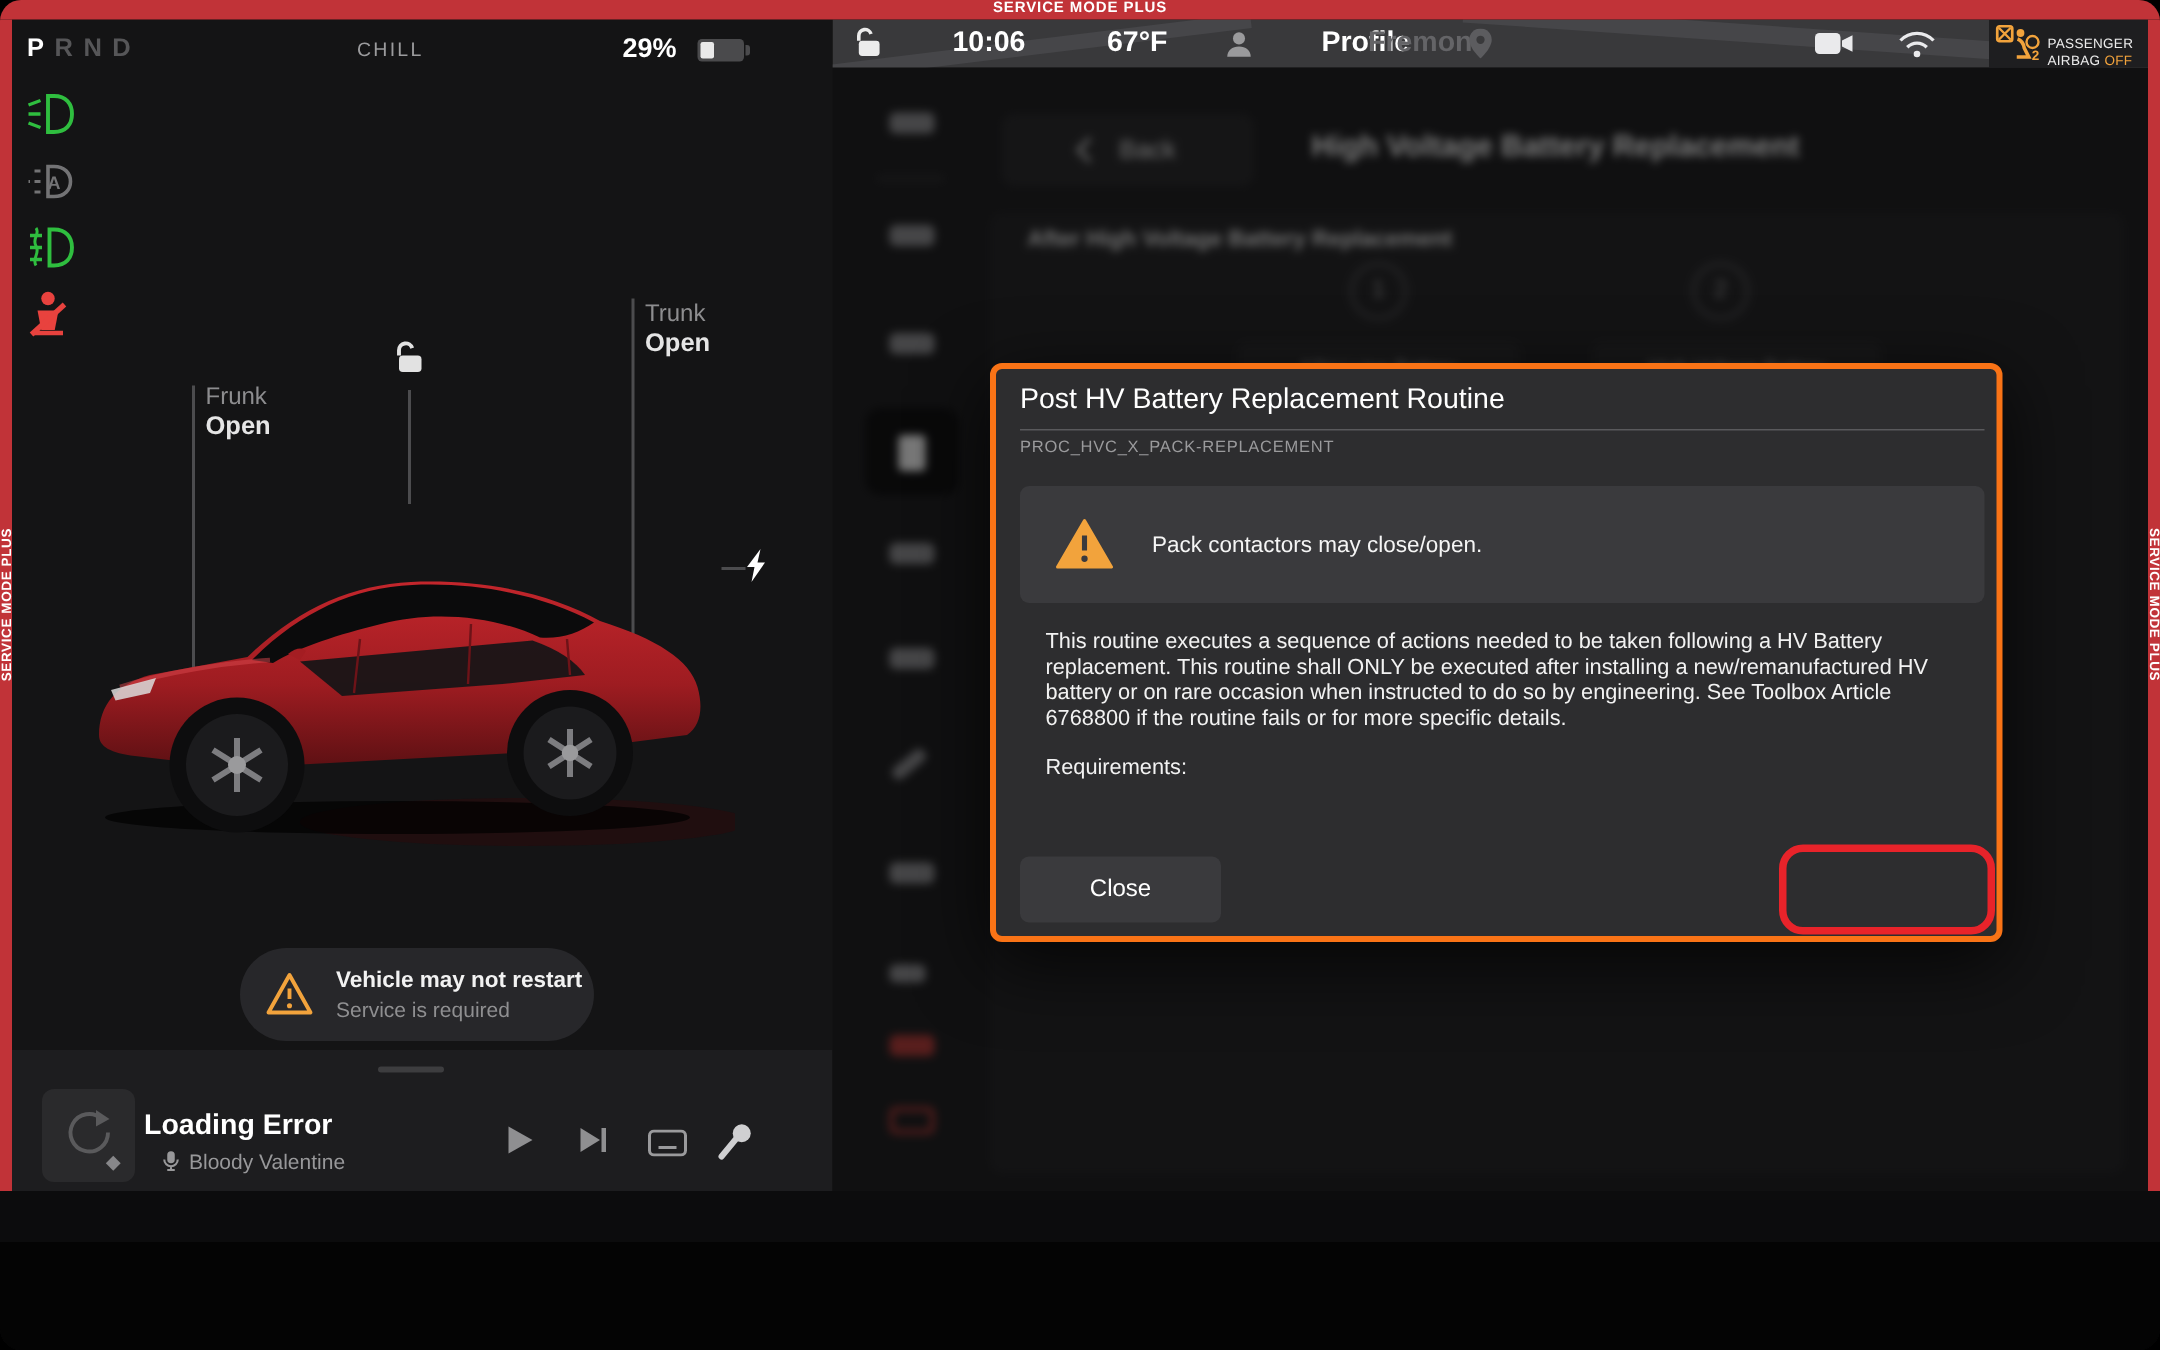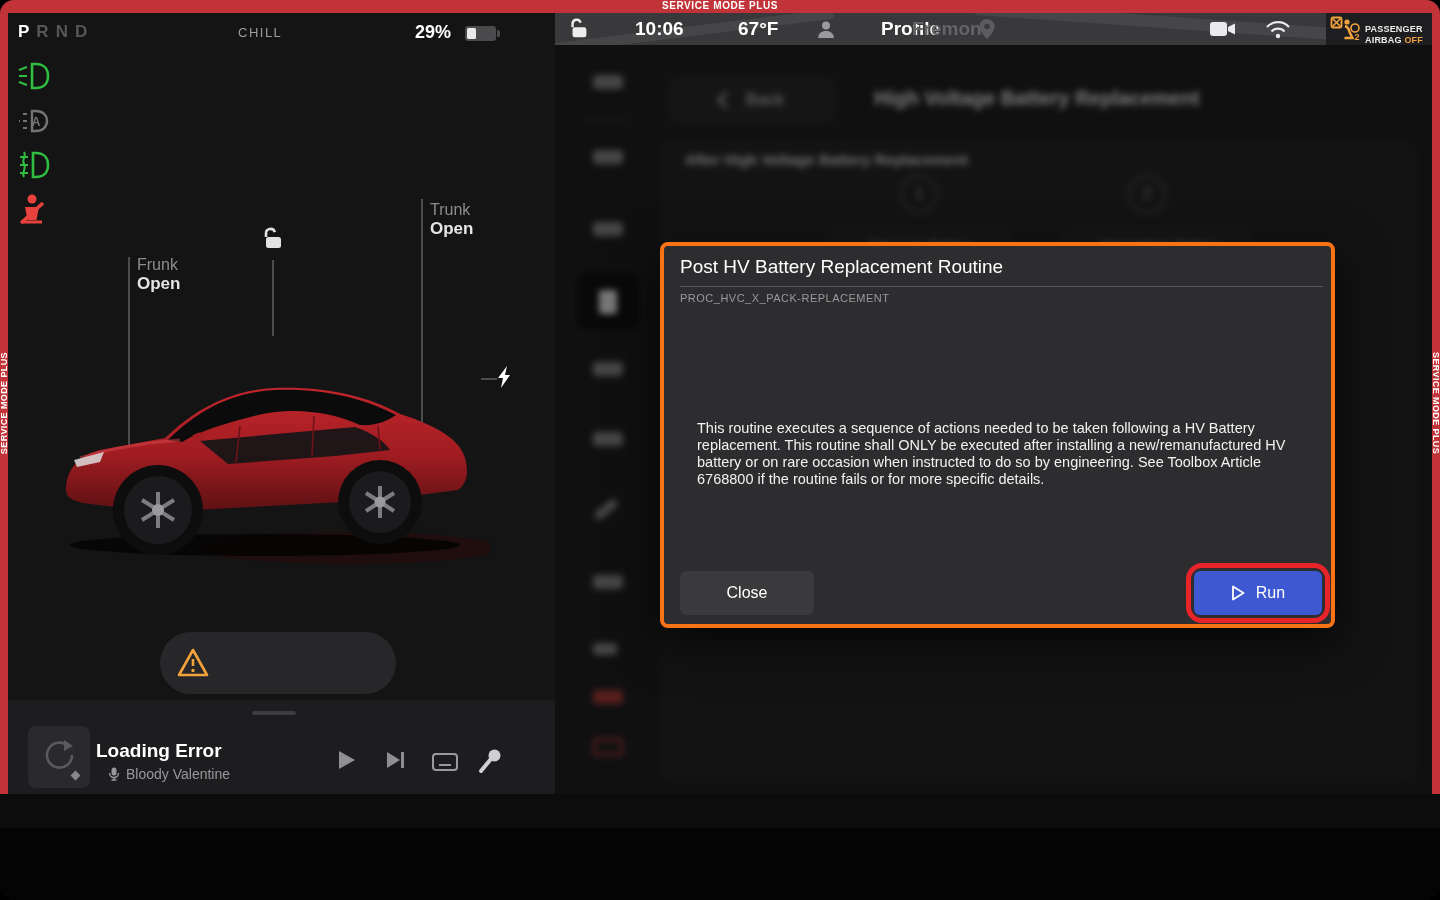--- a/index.html
+++ b/index.html
@@ -50,21 +50,21 @@
 
   
   .right-panel { left:555px; top:13px; width:877px; height:781px; background:#19191b; overflow:hidden; }
   .map-bar { position:absolute; left:0; top:0; width:877px; height:32px; background:#39393b; overflow:hidden; }
   .road { position:absolute; background:#464649; }
   .mb-item { position:absolute; top:0; height:32px; display:flex; align-items:center; }
   .mb-text { font-size:19px; font-weight:bold; color:#fff; }
   .mb-faint { font-size:19px; color:#646467; font-weight:bold; }
   .airbag-badge { position:absolute; left:771px; top:0; width:106px; height:32px; background:#1e1e20;
                   display:flex; align-items:center; gap:5px; padding-left:4px; }
-  .airbag-badge .txt { font-size:9px; font-weight:bold; color:#ececec; line-height:10.5px; letter-spacing:.2px;margin-top:11px; }
+  .airbag-badge .txt { font-size:9px; font-weight:normal; color:#ececec; line-height:10.5px; letter-spacing:.2px;margin-top:11px; }
   .amber { color:#f2a33c; }
 
   .service-content { position:absolute; left:0; top:32px; width:877px; height:749px; filter:blur(3px); }
   .routines-panel { position:absolute; left:105px; top:97px; width:756px; height:640px; background:#1f1f21; border-radius:8px; }
   .sb-blob { position:absolute; left:38px; width:30px; height:14px; border-radius:4px; background:#96969a; opacity:.85; }
   .sb-tile { position:absolute; left:22px; width:62px; height:58px; background:#0a0a0b; border-radius:10px; }
   .sb-tile .b { position:absolute; left:22px; top:18px; width:18px; height:24px; background:#e6e6e6; border-radius:3px; }
   .back-pill { position:absolute; left:113px; top:31px; width:168px; height:48px; background:#232325; border-radius:8px;
                display:flex; align-items:center; justify-content:center; gap:14px; color:#ddd; font-size:17px; }
   .svc-title { position:absolute; left:282px; top:42px; width:400px; text-align:center;
@@ -212,20 +212,24 @@
         <path d="M142 116 q8-6 12-2 l-4 6 z" fill="#a41d22"></path>
       </svg>
     </div>
 
     <div class="abs alert-pill">
       <svg width="34" height="32" viewBox="0 0 34 32">
         <path d="M17 3 31 28H3Z" fill="none" stroke="#f2a33c" stroke-width="2.6" stroke-linejoin="round"></path>
         <path d="M17 12v7" stroke="#f2a33c" stroke-width="2.6"></path>
         <circle cx="17" cy="23.5" r="1.7" fill="#f2a33c"></circle>
       </svg>
+      <div>
+        <div class="t1">Vehicle may not restart</div>
+        <div class="t2">Service is required</div>
+      </div>
     </div>
 
     <div class="abs media">
       <div class="handle"></div>
       <div class="album">
         <svg width="62" height="62" viewBox="0 0 62 62">
           <path d="M40 20a12.5 12.5 0 1 0 4 9" fill="none" stroke="#5a5a5c" stroke-width="2.6"></path>
           <polygon points="36,14 45,20 36,25" fill="#5a5a5c"></polygon>
           <rect x="44" y="46" width="7" height="7" fill="#87878a" transform="rotate(45 47.5 49.5)"></rect>
         </svg>
@@ -359,32 +363,35 @@
         <span>High Voltage Battery</span>
       </div>
     </div>
     <div class="dim"></div>
   </div>
 
   <div class="abs modal">
     <div class="modal-title">Post HV Battery Replacement Routine</div>
     <div class="modal-div"></div>
     <div class="modal-code">PROC_HVC_X_PACK-REPLACEMENT</div>
+    <div class="warnbox">
+      <svg width="38" height="36" viewBox="0 0 38 36">
+        <path d="M19 2 37 33H1Z" fill="#f2a33c" stroke="#f2a33c" stroke-width="2" stroke-linejoin="round"></path>
+        <path d="M19 12v10" stroke="#3a3a3d" stroke-width="3.4"></path>
+        <circle cx="19" cy="27.5" r="2.1" fill="#3a3a3d"></circle>
+      </svg>
+      <div class="wt">Pack contactors may close/open.</div>
+    </div>
     <div class="modal-body">This routine executes a sequence of actions needed to be taken following a HV Battery replacement. This routine shall ONLY be executed after installing a new/remanufactured HV battery or on rare occasion when instructed to do so by engineering. See Toolbox Article 6768800 if the routine fails or for more specific details.</div>
     <div class="modal-req">
+      <div>Requirements:</div>
     </div>
     <div class="btn btn-close">
       <span>Close</span>
     </div>
-    <div class="btn btn-run">
-      <svg width="14" height="16" viewBox="0 0 14 16">
-        <polygon points="2,1.5 12.5,8 2,14.5" fill="none" stroke="#fff" stroke-width="1.8" stroke-linejoin="round"></polygon>
-      </svg>
-      <span>Run</span>
-    </div>
     <div class="run-ring"></div>
   </div>
 
   <div class="abs frame-top">
     <span>SERVICE MODE PLUS</span>
   </div>
   <div class="abs frame-side frame-left">
     <span>SERVICE MODE PLUS</span>
   </div>
   <div class="abs frame-side frame-right">

